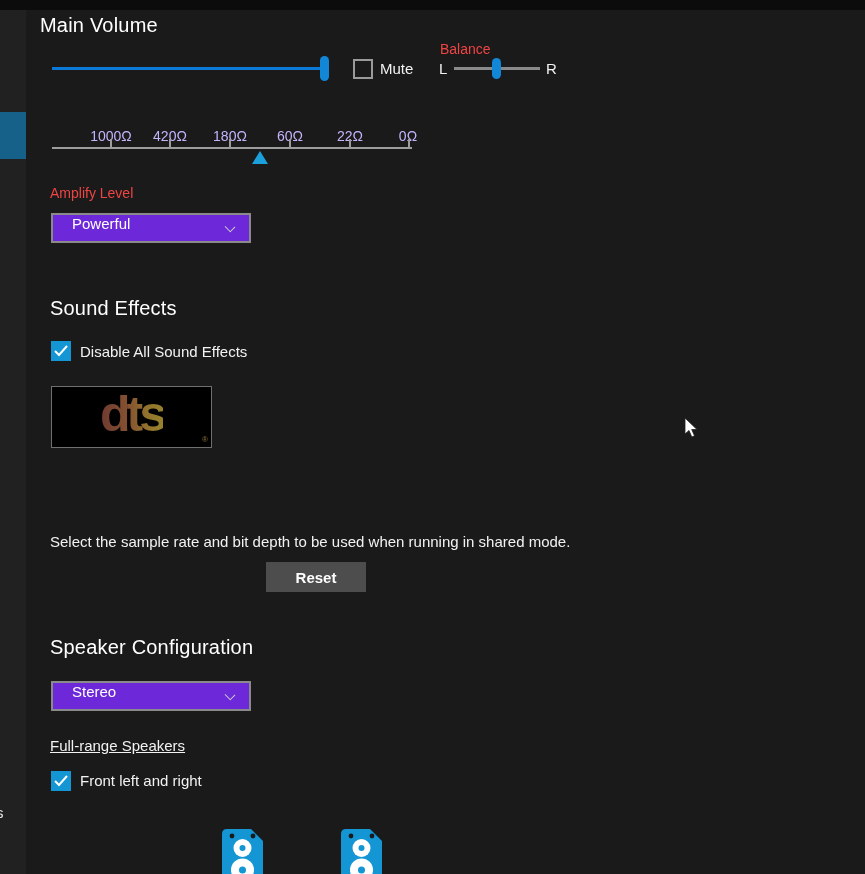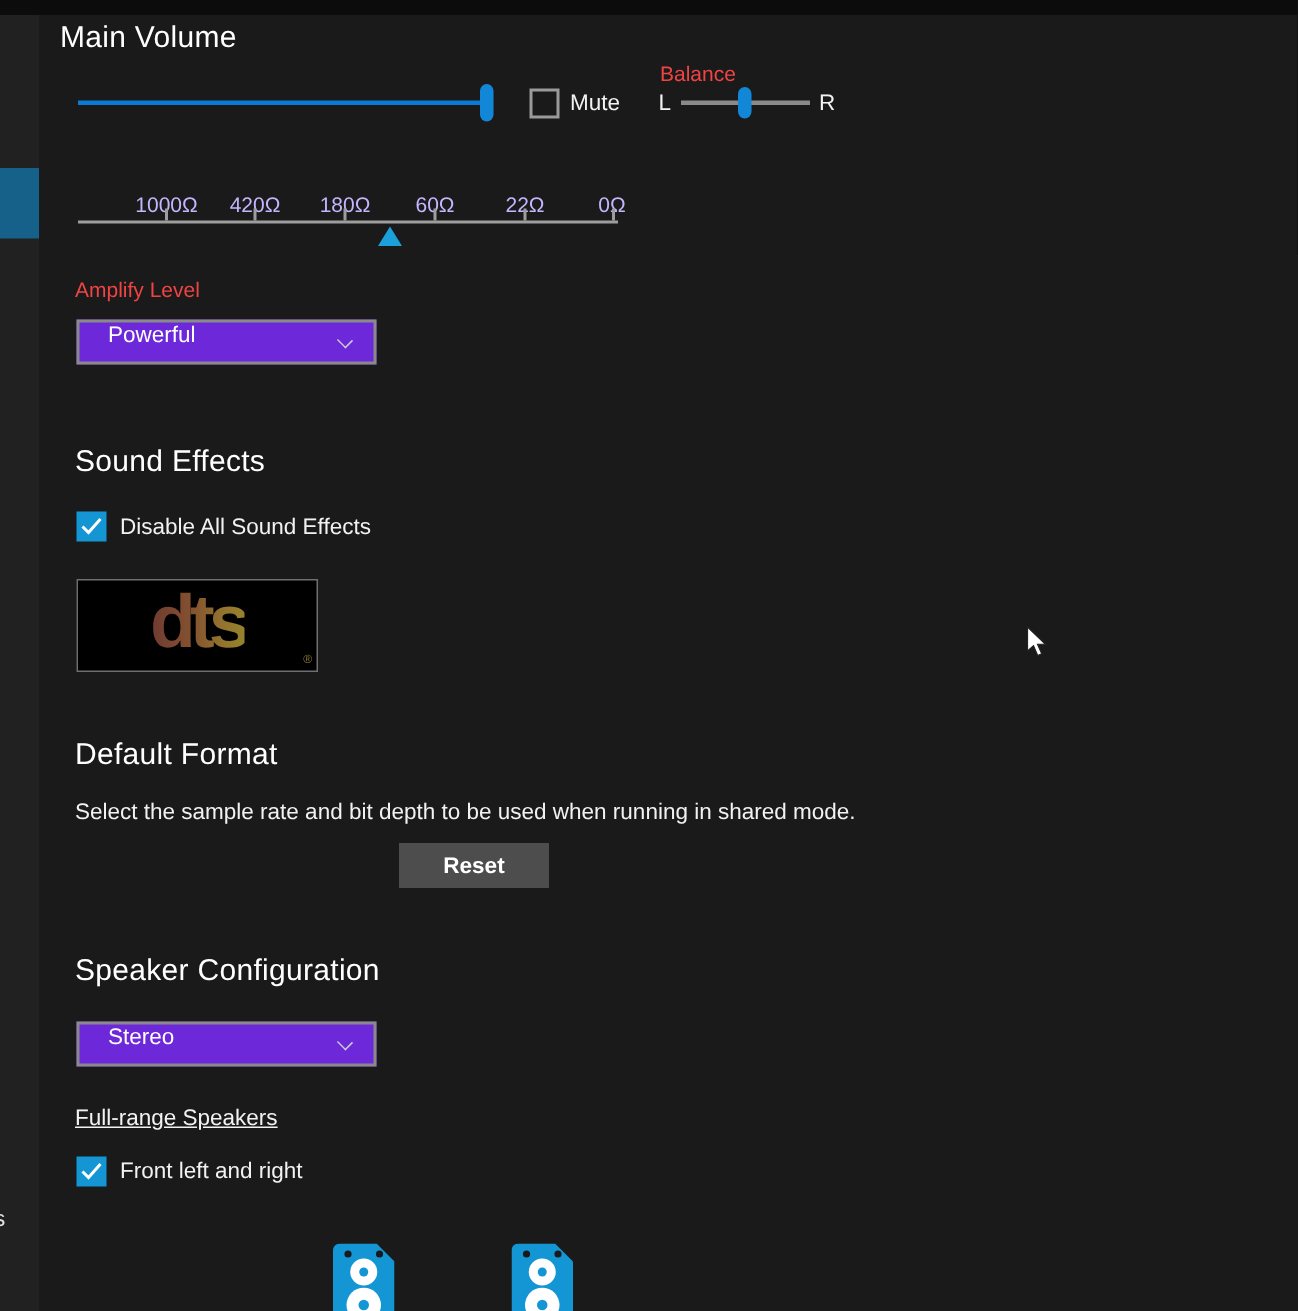--- a/index.html
+++ b/index.html
@@ -120,21 +120,20 @@
       <polyline points="1,6 5,10 13,1" fill="none" stroke="#ffffff" stroke-width="2"></polyline>
     </svg>
   </div>
   <div class="lbl" style="left:80px; top:343px;">Disable All Sound Effects</div>
 
   <div class="dts-box">
     <span class="dts-text">dts</span>
     <span class="dts-reg">®</span>
   </div>
 
-  <div class="h1" style="left:50px; top:492px;">Default Format</div>
   <div class="lbl" style="left:50px; top:533px;">Select the sample rate and bit depth to be used when running in shared mode.</div>
   <div class="btn" style="left:266px; top:562px;font-weight:bold;">Reset</div>
 
   <div class="h1" style="left:50px; top:636px;">Speaker Configuration</div>
   <div class="dd" style="left:51px; top:681px;">
     <span class="val">Stereo</span>
     <span class="chev"></span>
   </div>
 
   <div class="lbl" style="left:50px; top:737px;text-decoration:underline;">Full-range Speakers</div>

